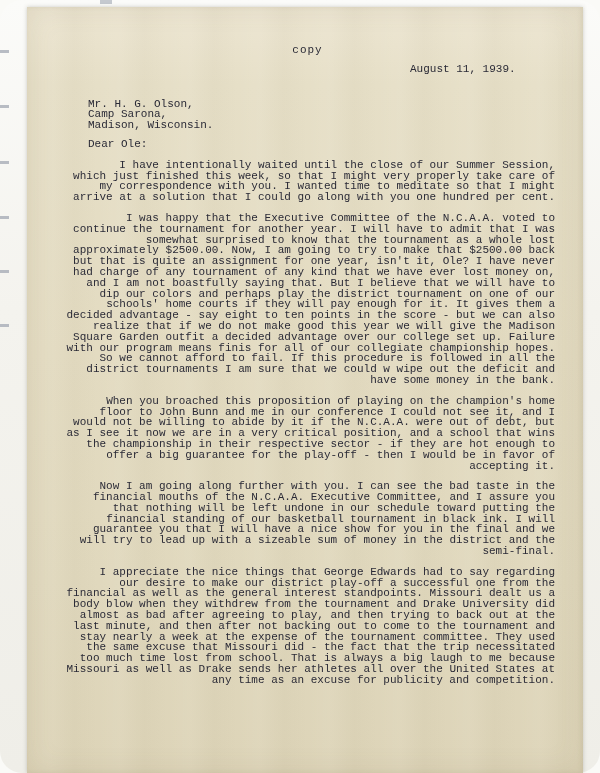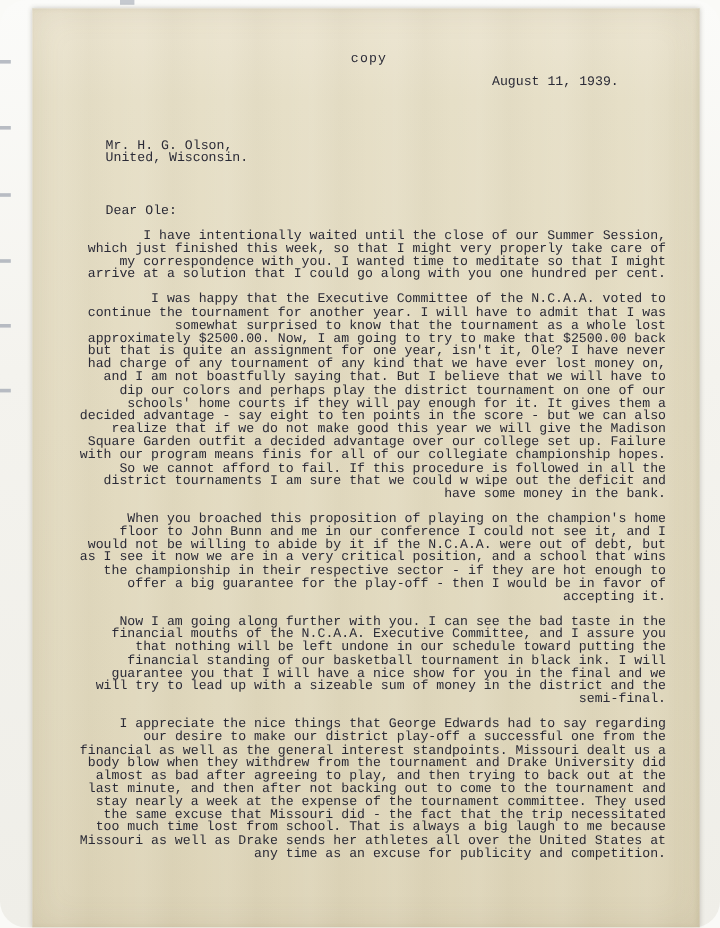--- a/index.html
+++ b/index.html
@@ -64,25 +64,25 @@
   .copy-label {
     text-align: center;
     letter-spacing: 1px;
   }
   .date-line {
     margin-top: 8px;
     padding-left: 350px;
     white-space: nowrap;
   }
   .recipient {
-    margin-top: 42px;
+    margin-top: 24px;
     padding-left: 28px;
   }
   .salutation {
-    margin-top: 33px;
+    margin-top: 8px;
     padding-left: 28px;
   }
   .body-text {
     margin-top: 10px;
   }
   .para {
     margin: 0 0 10px 0;
     text-indent: 38px;
     text-align: right;
   }
@@ -100,21 +100,22 @@
   <div class="edge-mark top-m"></div>
 
   <div class="paper">
 
     <div class="copy-label">copy</div>
 
     <div class="date-line">August 11, 1939.</div>
 
     <div class="recipient">
       <div>Mr. H. G. Olson,</div>
-      <div>United, Wisconsin.</div>
+      <div>Camp Sarona,</div>
+      <div>Madison, Wisconsin.</div>
     </div>
 
     <div class="salutation">Dear Ole:</div>
 
     <div class="body-text">
       <p class="para">I have intentionally waited until the close of our Summer Session, which just finished this week, so that I might very properly take care of my correspondence with you.  I wanted time to meditate so that I might arrive at a solution that I could go along with you one hundred per cent.</p>
       <p class="para">I was happy that the Executive Committee of the N.C.A.A. voted to continue the tournament for another year.  I will have to admit that I was somewhat surprised to know that the tournament as a whole lost approximately $2500.00.  Now, I am going to try to make that $2500.00 back but that is quite an assignment for one year, isn't it, Ole?  I have never had charge of any tournament of any kind that we have ever lost money on, and I am not boastfully saying that.  But I believe that we will have to dip our colors and perhaps play the district tournament on one of our schools' home courts if they will pay enough for it.  It gives them a decided advantage - say eight to ten points in the score - but we can also realize that if we do not make good this year we will give the Madison Square Garden outfit a decided advantage over our college set up.  Failure with our program means finis for all of our collegiate championship hopes.  So we cannot afford to fail.  If this procedure is followed in all the district tournaments I am sure that we could w wipe out the deficit and have some money in the bank.</p>
       <p class="para">When you broached this proposition of playing on the champion's home floor to John Bunn and me in our conference I could not see it, and I would not be willing to abide by it if the N.C.A.A. were out of debt, but as I see it now we are in a very critical position, and a school that wins the championship in their respective sector - if they are hot enough to offer a big guarantee for the play-off - then I would be in favor of accepting it.</p>
       <p class="para">Now I am going along further with you.  I can see the bad taste in the financial mouths of the N.C.A.A. Executive Committee, and I assure you that nothing will be left undone in our schedule toward putting the financial standing of our basketball tournament in black ink.  I will guarantee you that I will have a nice show for you in the final and we will try to lead up with a sizeable sum of money in the district and the semi-final.</p>
       <p class="para">I appreciate the nice things that George Edwards had to say regarding our desire to make our district play-off a successful one from the financial as well as the general interest standpoints.  Missouri dealt us a body blow when they withdrew from the tournament and Drake University did almost as bad after agreeing to play, and then trying to back out at the last minute, and then after not backing out to come to the tournament and stay nearly a week at the expense of the tournament committee.  They used the same excuse that Missouri did - the fact that the trip necessitated too much time lost from school.  That is always a big laugh to me because Missouri as well as Drake sends her athletes all over the United States at any time as an excuse for publicity and competition.</p>

